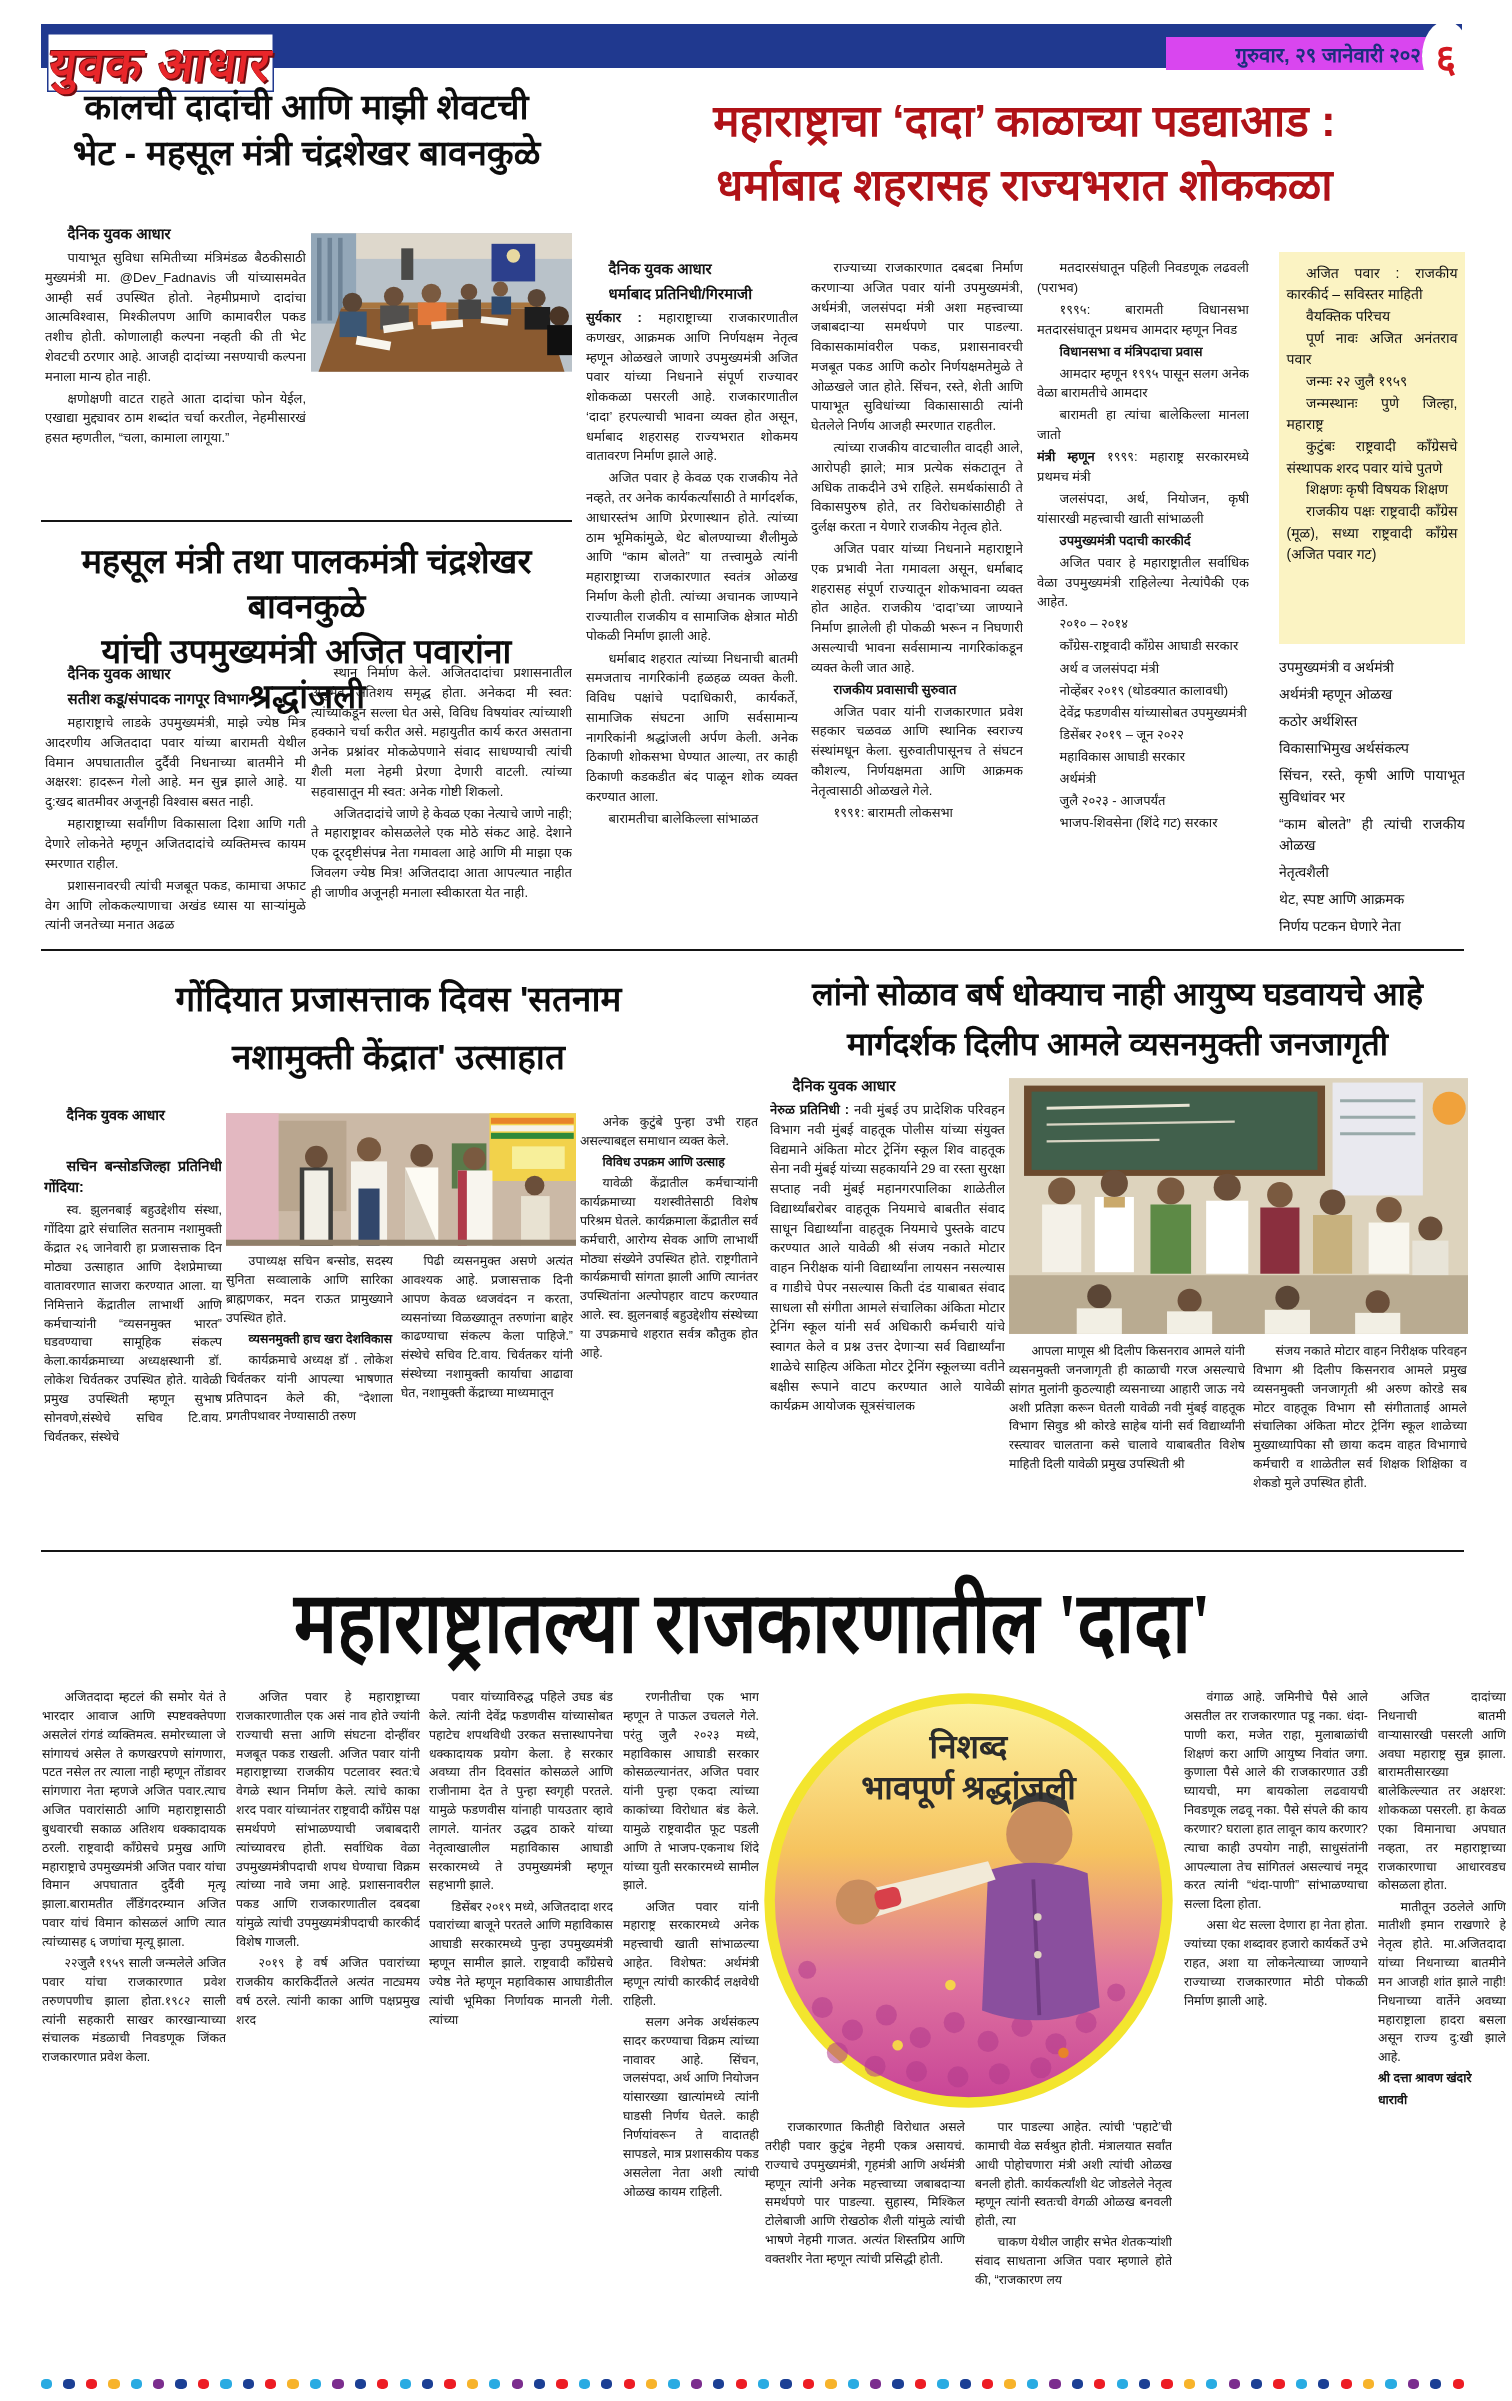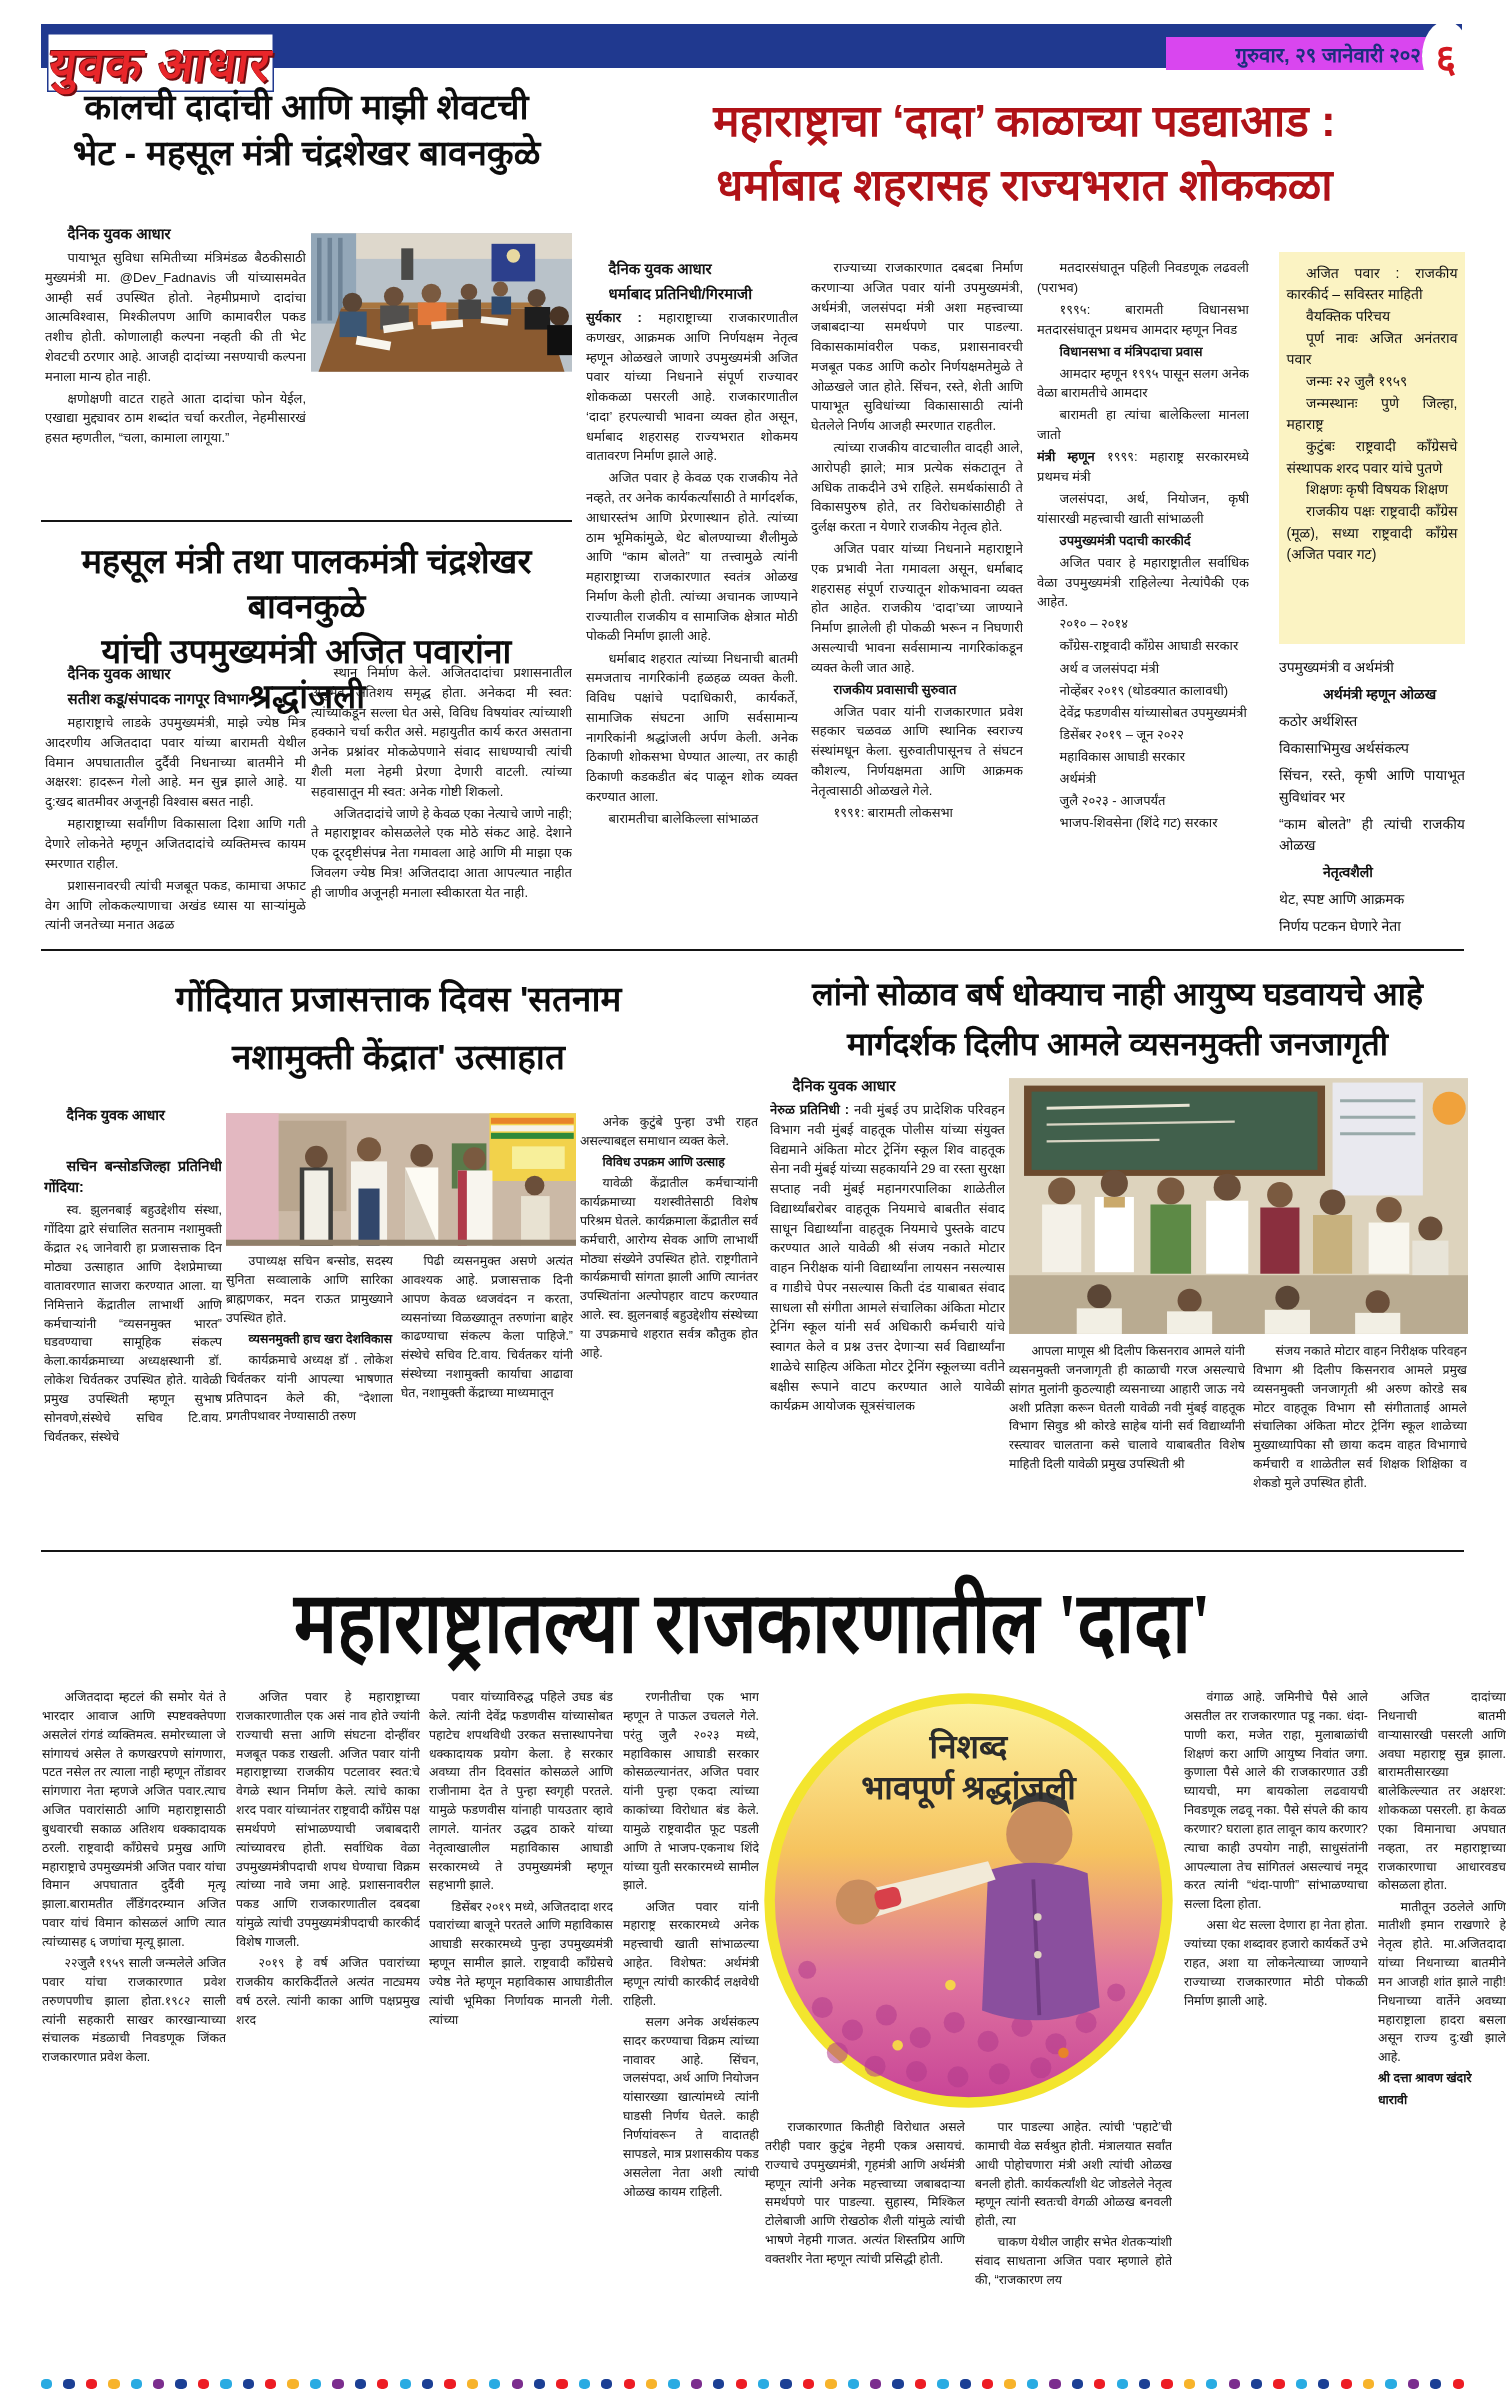--- a/index.html
+++ b/index.html
@@ -29,21 +29,21 @@
   .bodycol{font-size:13px;line-height:1.52;text-align:justify;overflow:hidden;color:#141414;}
   .bodycol p{margin:0 0 2.3px 0;text-indent:22.6px;}
   .bodycol p.sub{font-weight:bold;}
   .bodycol p.lead{text-indent:0;}
   .bodycol p.lead b{font-weight:bold;}
   .byline{font-size:15px;font-weight:bold;margin:0 0 3px 0;text-indent:22.6px;}
   .smallcol{font-size:12.4px;}
   .rail-box{background:#fbf3c3;}
   .rail{font-size:14px;line-height:1.55;text-align:justify;overflow:hidden;}
   .rail p{margin:0;text-indent:19.6px;}
-  .rail p.sub{font-weight:bold;margin-left:44px;}
+  .rail p.sub{font-weight:normal;}
   .list p{margin:0 0 5.3px 0;text-indent:0;}
   .sig{font-weight:bold;text-indent:0 !important;}
   
   .tribute-caption{position:absolute;width:100%;text-align:center;font-weight:bold;color:#2b2b2b;
                    font-size:33px;line-height:1.25;}
   
   .dots{display:flex;justify-content:space-between;align-items:center;}
   .dots span{width:11.3px;height:9.8px;border-radius:40%;display:inline-block;}
 </style>
 </head>

